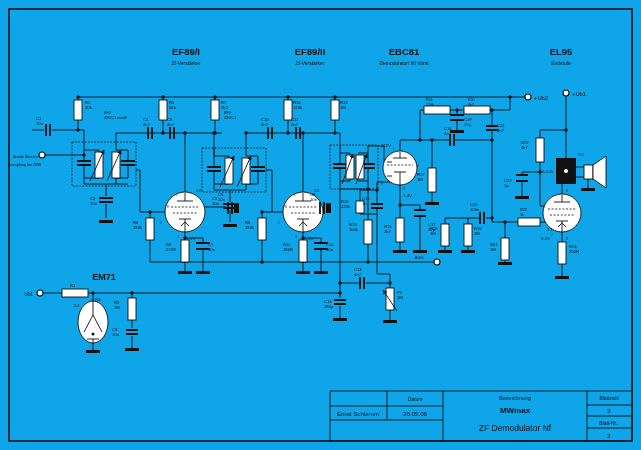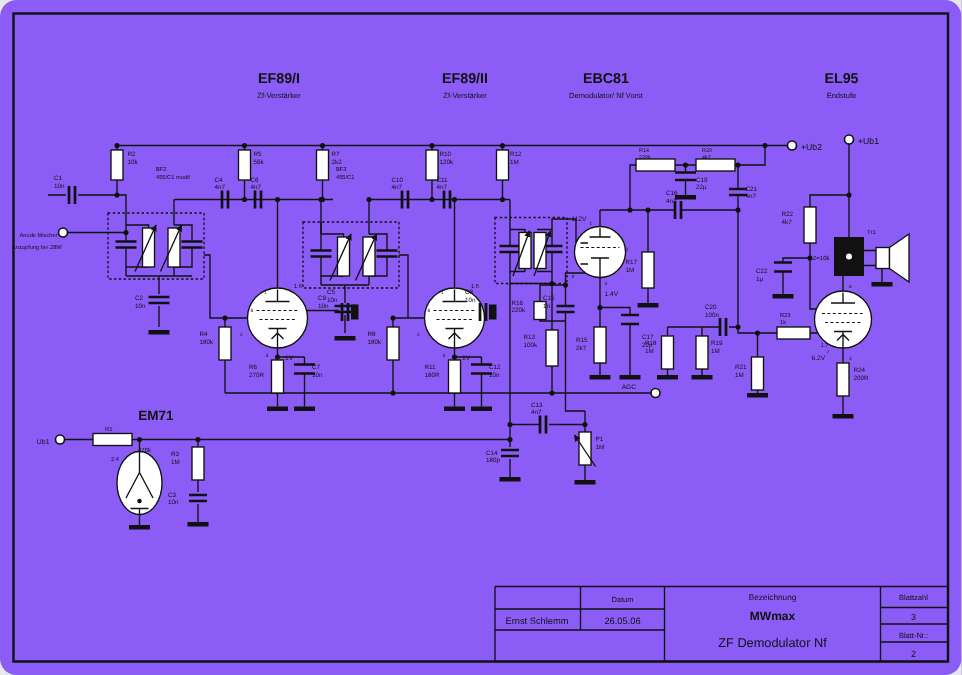--- a/index.html
+++ b/index.html
@@ -1,16 +1,16 @@
 <!DOCTYPE html>
 <html><head>
 <meta charset="utf-8">
 <style>
   html,body{margin:0;padding:0;background:#e8e8e8;}
-  .sheet{width:641px;height:450px;background:#8b5cf6;position:relative;margin:0 auto;overflow:hidden;border-radius:11px;}
+  .sheet{width:641px;height:450px;background:#0ea5e9;position:relative;margin:0 auto;overflow:hidden;}
   svg{position:absolute;left:0;top:0;}
   svg text{font-family:"Liberation Sans","DejaVu Sans",sans-serif;fill:#111;}
   .w{stroke:#111;stroke-width:0.9;fill:none;}
   .thick{stroke:#111;stroke-width:1.8;fill:none;}
   .comp{fill:#fff;stroke:#111;stroke-width:0.9;}
   .solid{fill:#111;stroke:none;}
   .dotbox{fill:none;stroke:#111;stroke-width:0.9;stroke-dasharray:1.6,1.6;}
   .dash{stroke:#111;stroke-width:0.8;fill:none;stroke-dasharray:2,1.6;}
   .term{fill:#fff;stroke:#111;stroke-width:1.1;}
   .dot{fill:#111;stroke:none;}

